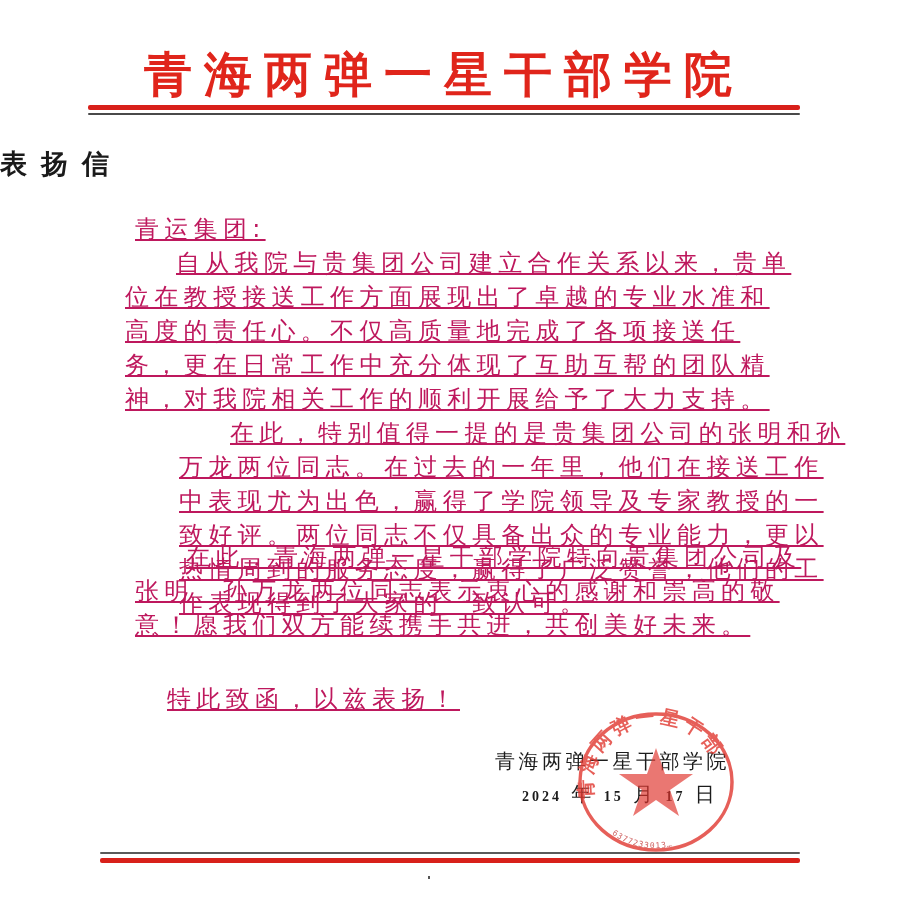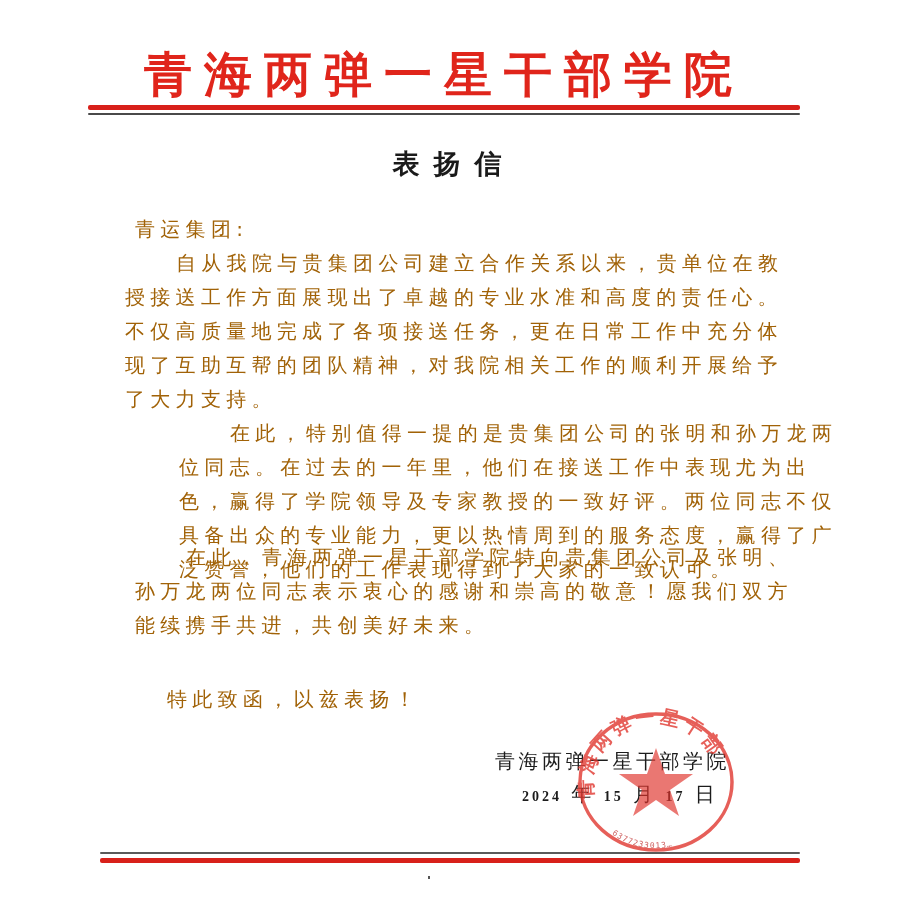--- a/index.html
+++ b/index.html
@@ -38,34 +38,35 @@
     .rule.red-top { top: 105px; height: 5px; background: #d8201a; }
     .rule.dark-top { top: 113px; height: 2px; background: #4a4a4a; }
     .rule.dark-bottom { top: 852px; left: 100px; width: 700px; height: 2px; background: #5a5a5a; }
     .rule.red-bottom { top: 858px; left: 100px; width: 700px; height: 5px; background: #d8201a; }
 
     .doc-title {
       position: absolute;
       left: 0;
       width: 908px;
       top: 146px;
-      text-align: center;
+      text-align: left;
       font-size: 27px;
       font-weight: bold;
       letter-spacing: 14px;
       color: #1a1a1a;
     }
     .body-text {
       position: absolute;
       left: 135px;
       width: 672px;
-      font-size: 20px;
+      font-size: 24px;
       line-height: 34px;
       letter-spacing: 5.3px;
-      color: #a16207;
+      color: #be185d;
+      text-decoration: underline;
     }
     .salutation { top: 212px; }
     .para { text-indent: 51px; margin: 0; }
     .p1 { position: absolute; top: 246px; left: 125px; width: 672px; }
     .p2 { position: absolute; top: 416px; left: 135px; width: 672px; margin-left: 44px; }
     .p3 { position: absolute; top: 540px; left: 135px; width: 672px; }
     .closing { top: 682px; margin-left: 32px; }
 
     .signature-org {
       position: absolute;

